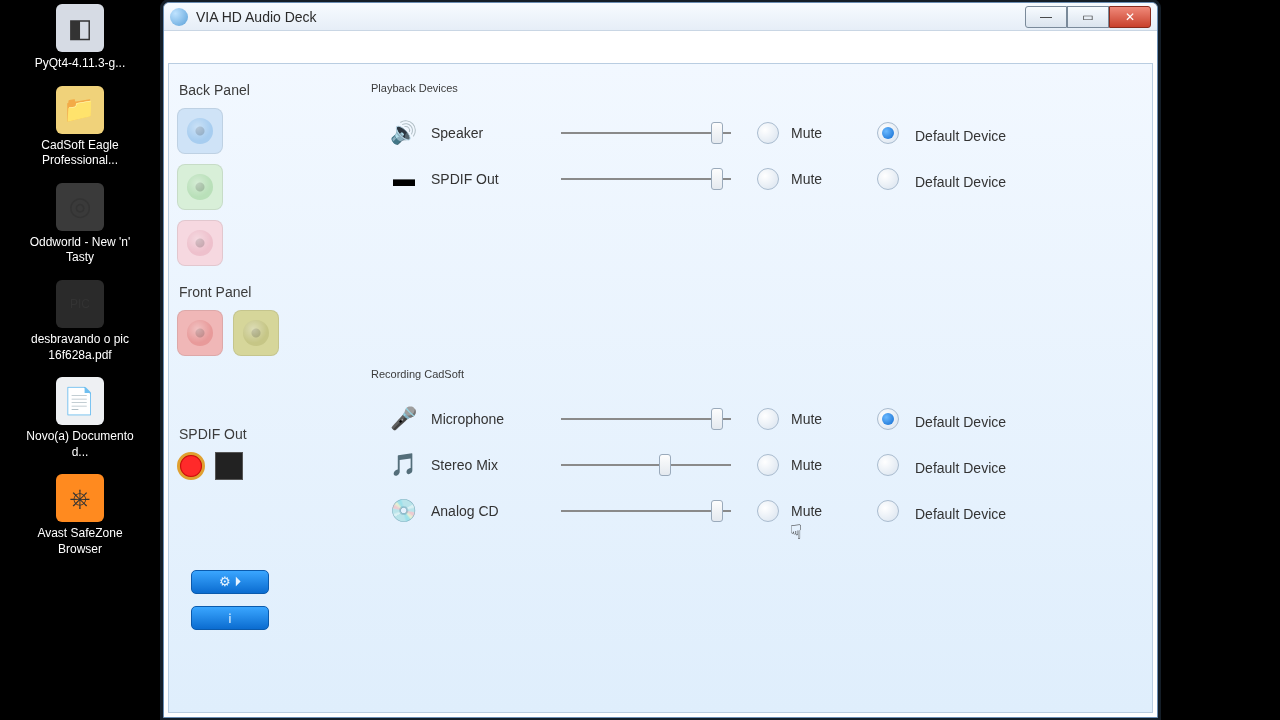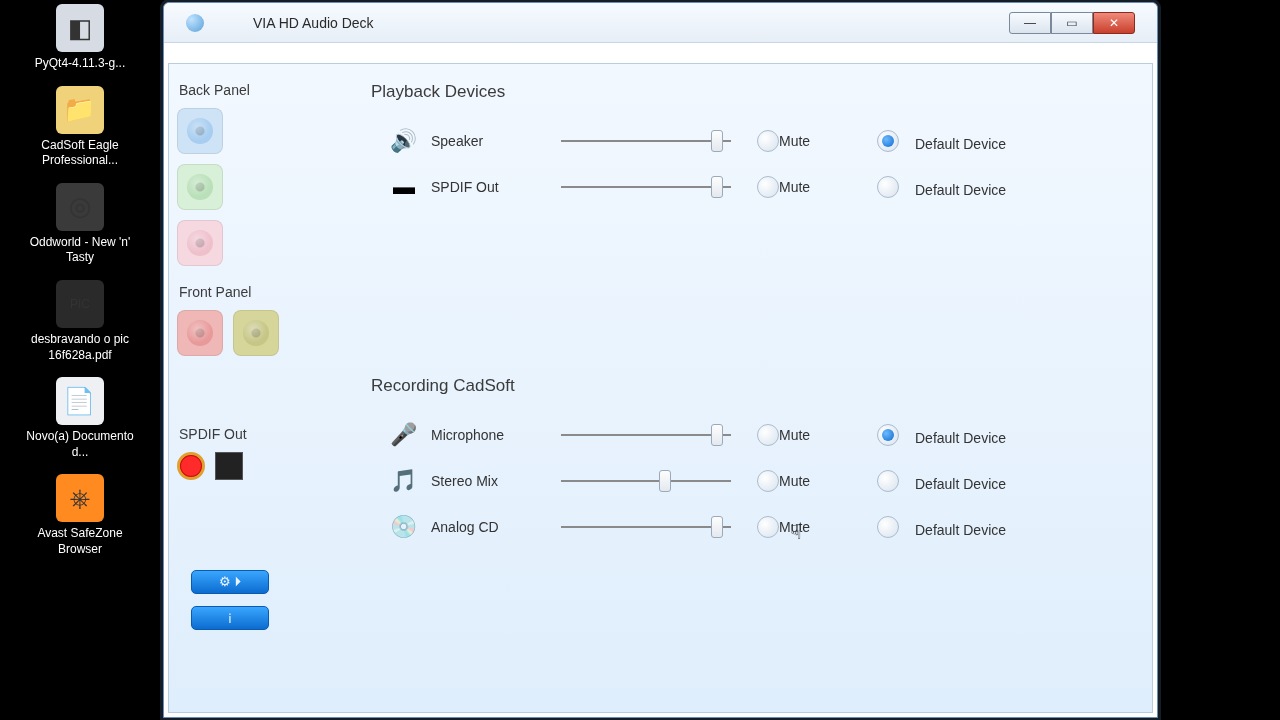--- a/index.html
+++ b/index.html
@@ -6,21 +6,21 @@
 body { background: #000; width: 1280px; height: 720px; overflow: hidden; position: relative; }
 
 
 .desktop { position: absolute; left: 0; top: 0; width: 160px; height: 720px; }
 .desktop-icon { width: 110px; text-align: center; color: #fff; font-size: 12px; margin: 4px auto 14px; cursor: pointer; }
 .desktop-icon .ic { width: 48px; height: 48px; margin: 0 auto 4px; border-radius: 6px; display: flex; align-items: center; justify-content: center; font-size: 26px; }
 .desktop-icon .lbl { text-shadow: 0 1px 2px #000; line-height: 1.3; text-align: center; }
 
 
 .window { position: absolute; left: 163px; top: 2px; width: 995px; height: 716px; background: #fff; border: 1px solid #6a8db3; border-radius: 6px 6px 0 0; box-shadow: 0 0 0 3px rgba(80,120,160,.25); }
-.titlebar { height: 40px; background: linear-gradient(#f7fbff,#e6eef7); border-bottom: 1px solid #c9d6e4; display: flex; align-items: center; padding: 0 22px; border-radius: 6px 6px 0 0; gap: 41px; }
+.titlebar { height: 28px; background: linear-gradient(#f7fbff,#e6eef7); border-bottom: 1px solid #c9d6e4; display: flex; align-items: center; padding: 0 6px; border-radius: 6px 6px 0 0; }
 .titlebar .ticon { width: 18px; height: 18px; border-radius: 50%; background: radial-gradient(circle at 30% 30%, #bfe3ff, #5aa0d8); margin-right: 8px; }
 .titlebar .ttext { color: #2a2a2a; font-size: 14px; }
 .winbtns { margin-left: auto; display: flex; gap: 0; }
 .winbtn { width: 42px; height: 22px; border: 1px solid #7a8a9a; background: linear-gradient(#f7fbff,#dbe4ee); display: flex; align-items: center; justify-content: center; font-size: 12px; color: #333; cursor: pointer; }
 .winbtn.close { background: linear-gradient(#f08a7a,#c8402c); color: #fff; border-color: #8a2b1d; }
 .winbtn:first-child { border-radius: 3px 0 0 3px; }
 .winbtn:last-child { border-radius: 0 3px 3px 0; }
 
 .client { position: absolute; left: 4px; right: 4px; top: 40px; bottom: 4px; background: linear-gradient(#f2f8ff,#dfeefc); border: 1px solid #b9cde1; overflow: hidden; margin-top: 20px; }
 
@@ -41,28 +41,28 @@
 .spdif-sq { width: 28px; height: 28px; background: #222; border: 1px solid #555; }
 
 .toolbtn { width: 78px; height: 24px; border-radius: 5px; background: linear-gradient(#3aa6ff,#0b6cd0); border: 1px solid #0a5aad; margin: 0 0 12px 14px; display: flex; align-items: center; justify-content: center; color: #e8f4ff; font-size: 13px; cursor: pointer; }
 
 .expert-row { display: flex; align-items: center; gap: 10px; margin-top: 4px; margin-left: 4px; }
 .radio { width: 22px; height: 22px; border-radius: 50%; background: radial-gradient(circle at 35% 35%, #fff, #d7e2ee); border: 1px solid #aabccf; display: inline-flex; align-items: center; justify-content: center; }
 .radio.on::after { content: ""; width: 12px; height: 12px; border-radius: 50%; background: radial-gradient(circle at 35% 35%, #6cbaff, #0f6ad0); }
 
 
 .maincol { position: absolute; left: 190px; right: 0; top: 0; bottom: 0; padding: 14px 10px; }
-.group-title { font-size: 17px; color: #3b3b3b; margin: 4px 0 18px 2px; }
+.group-title { font-size: 11px; color: #3b3b3b; margin: 4px 0 18px 2px; }
 .device-row { display: flex; align-items: center; height: 42px; margin-bottom: 4px; }
 .dev-ic { width: 34px; height: 34px; margin: 0 10px 0 18px; display:flex; align-items:center; justify-content:center; font-size:22px; }
 .dev-name { width: 130px; font-size: 14px; color: #333; }
 .slider { position: relative; width: 170px; height: 18px; margin-right: 26px; }
 .slider .track { position: absolute; left: 0; right: 0; top: 8px; height: 2px; background: #8a8a8a; }
 .slider .thumb { position: absolute; top: -2px; width: 12px; height: 22px; background: linear-gradient(#fdfdfd,#e4e9ef); border: 1px solid #9aaabb; border-radius: 3px; }
-.mute-group { display: flex; align-items: center; gap: 0; width: 120px; text-align: right; }
+.mute-group { display: flex; align-items: center; gap: 12px; width: 120px; text-align: right; }
 .def-group { display: flex; align-items: flex-end; gap: 16px; }
 .txt { font-size: 14px; color: #333; }
 
 .gap { height: 160px; }
 
 
 .cursor { position: absolute; left: 790px; top: 520px; font-size: 20px; color: #222; pointer-events: none; }
 
 
 </style>

